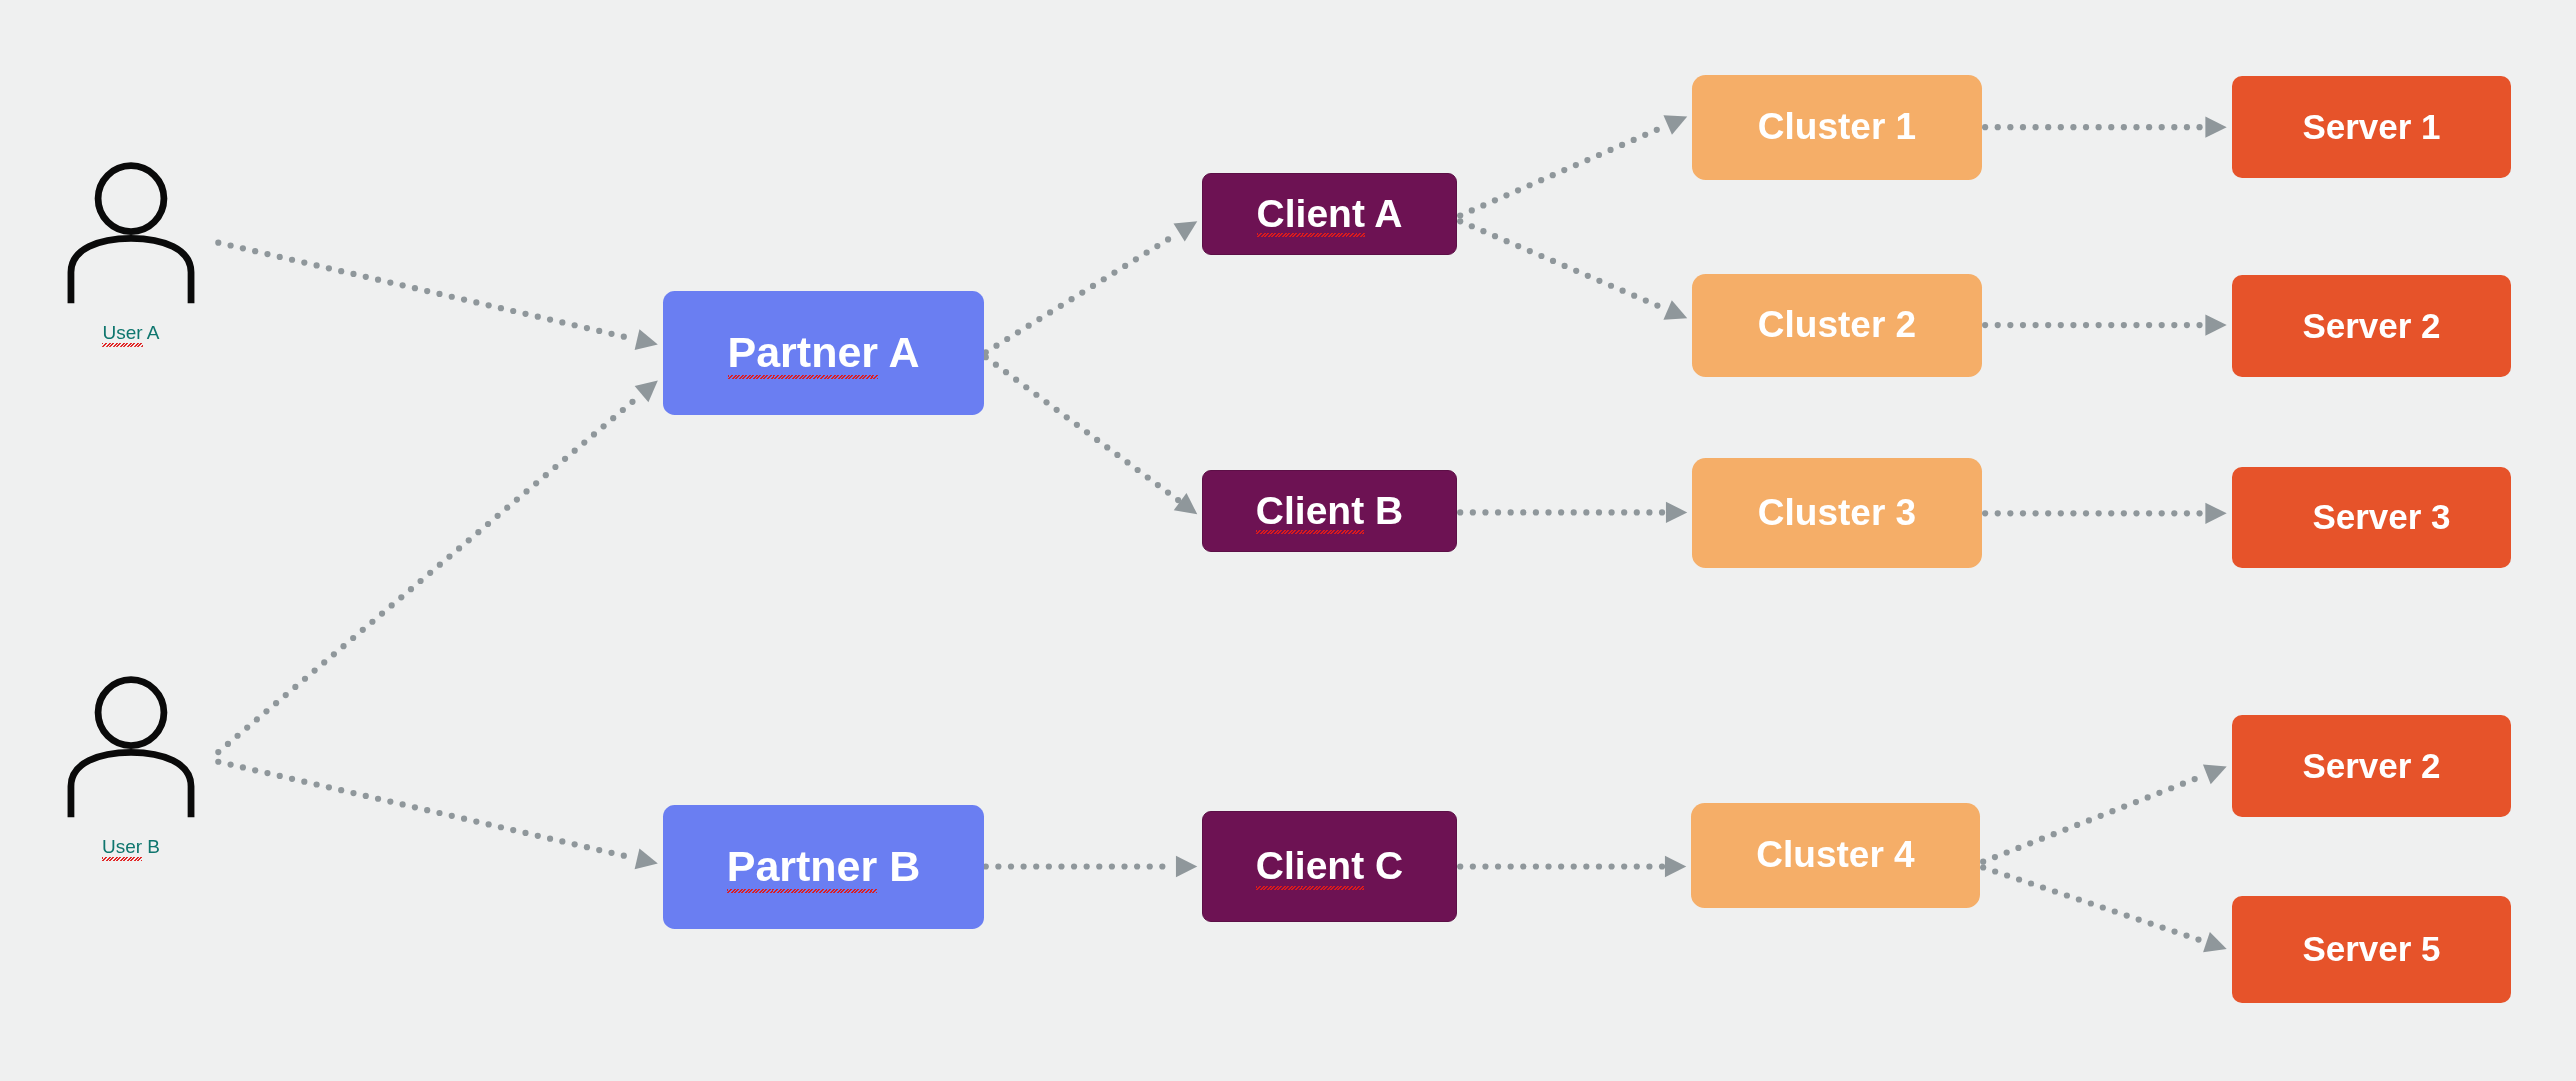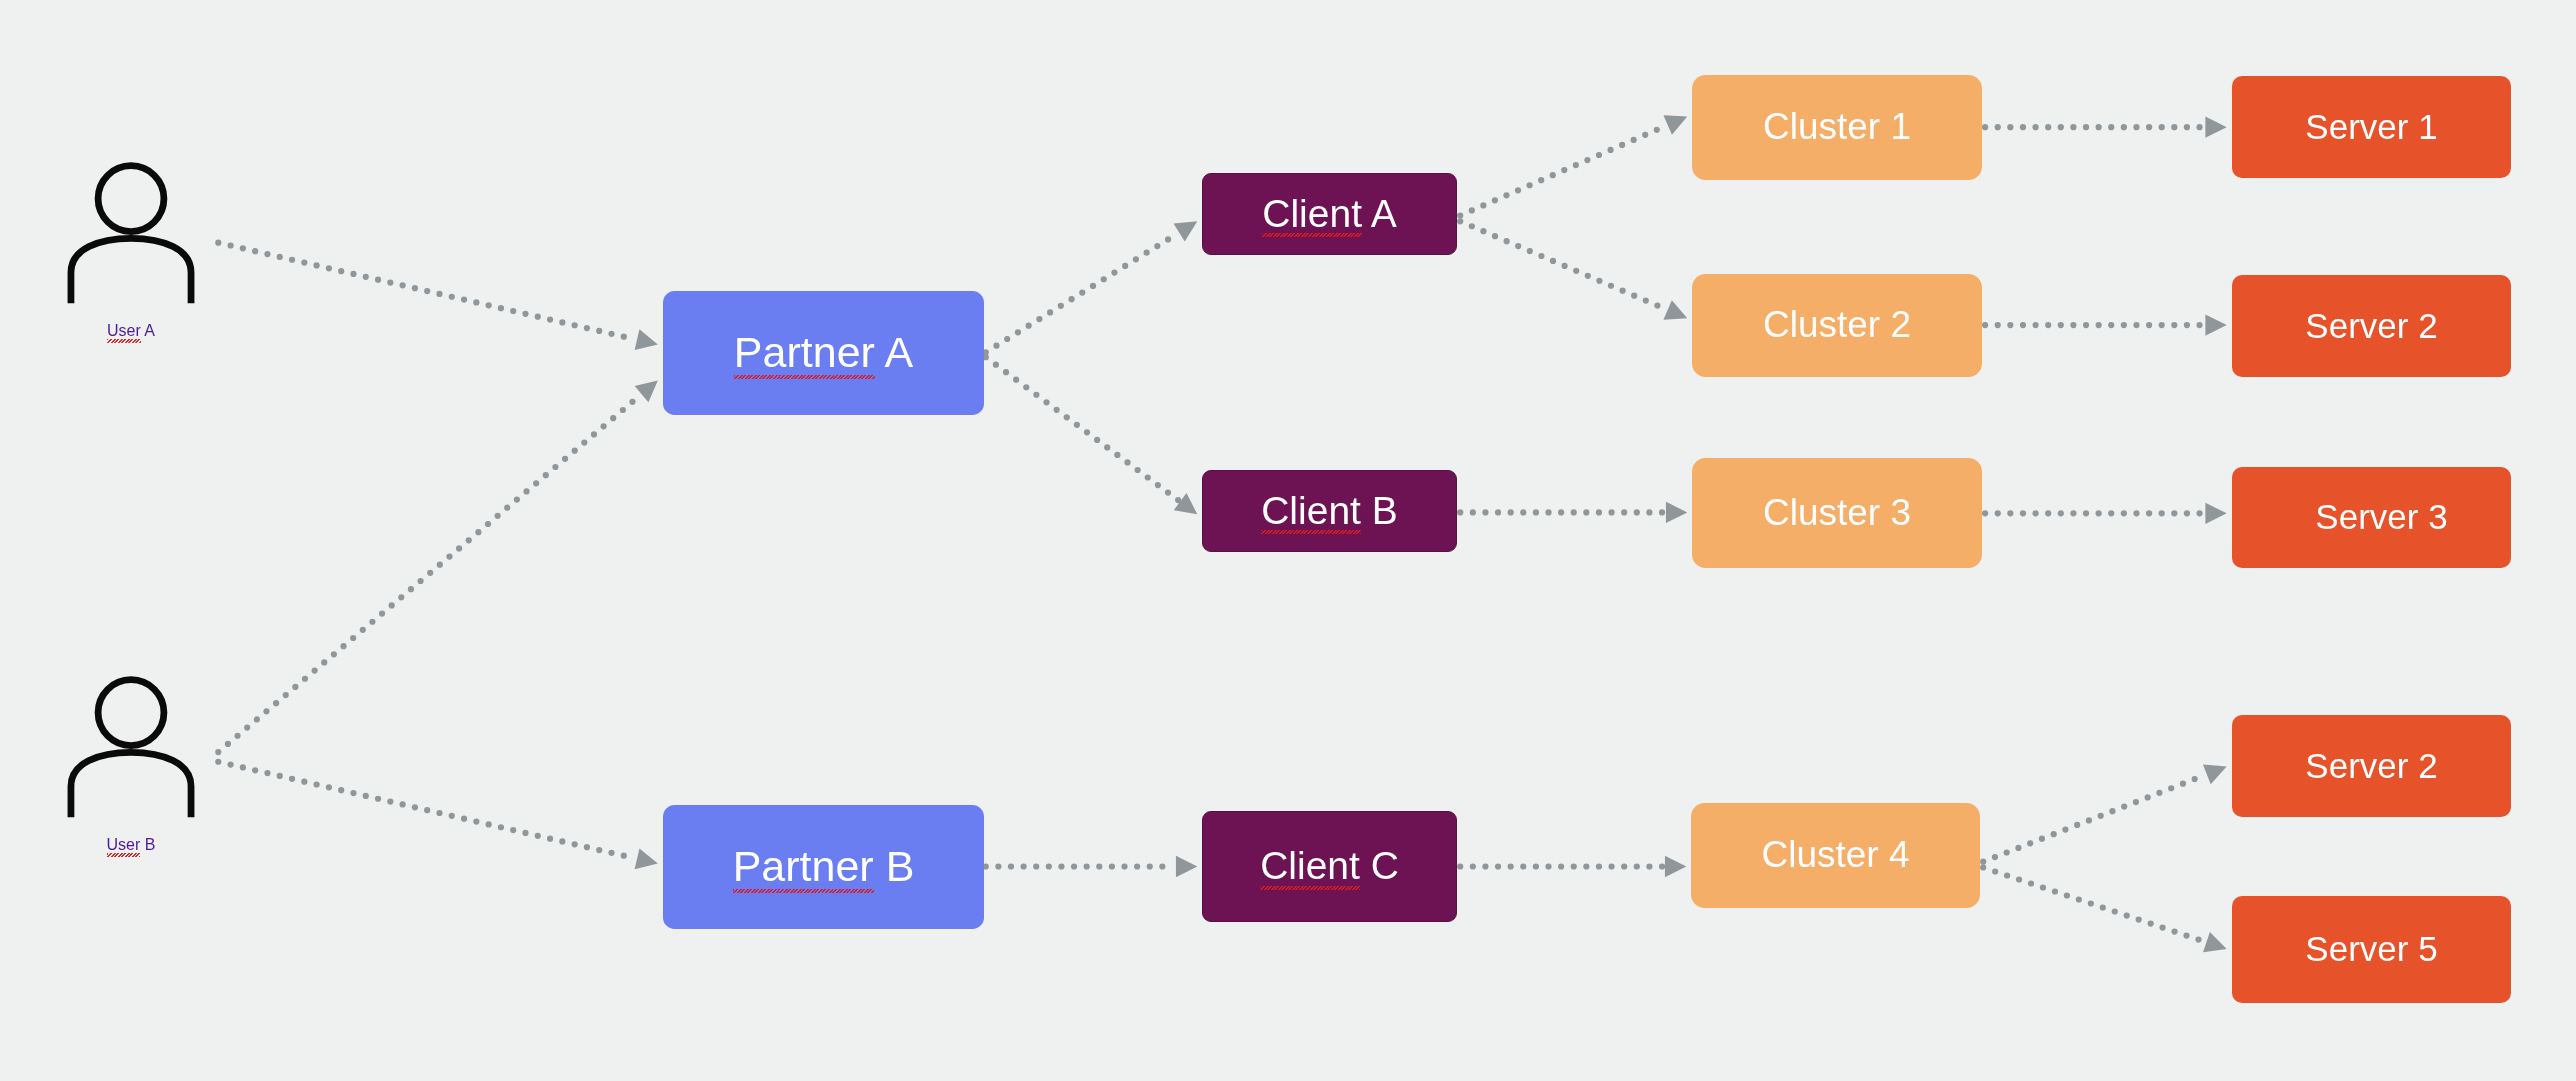--- a/index.html
+++ b/index.html
@@ -32,20 +32,21 @@
     align-items: center;
     justify-content: center;
     color: #ffffff;
     border-radius: 13.6px;
     text-align: center;
     line-height: 1.1;
     white-space: nowrap;
   }
   .node-label {
     display: inline-block;
+    font-weight: bold;
   }
   
   .sp {
     position: relative;
     display: inline-block;
   }
   .sp::after {
     content: "";
     position: absolute;
     left: 0;
@@ -81,22 +82,22 @@
     font-size: 35px;
     border-radius: 10px;
   }
   .user-actor {
     position: absolute;
   }
   .user-caption {
     position: absolute;
     width: 100%;
     text-align: center;
-    font-size: 16px;
-    color: #4c1d95;
+    font-size: 19px;
+    color: #0f766e;
     white-space: nowrap;
   }
   .user-caption .sp::after {
     bottom: -2.9px;
     height: 3.9px;
   }
 </style>
 </head>
 <body>
 

